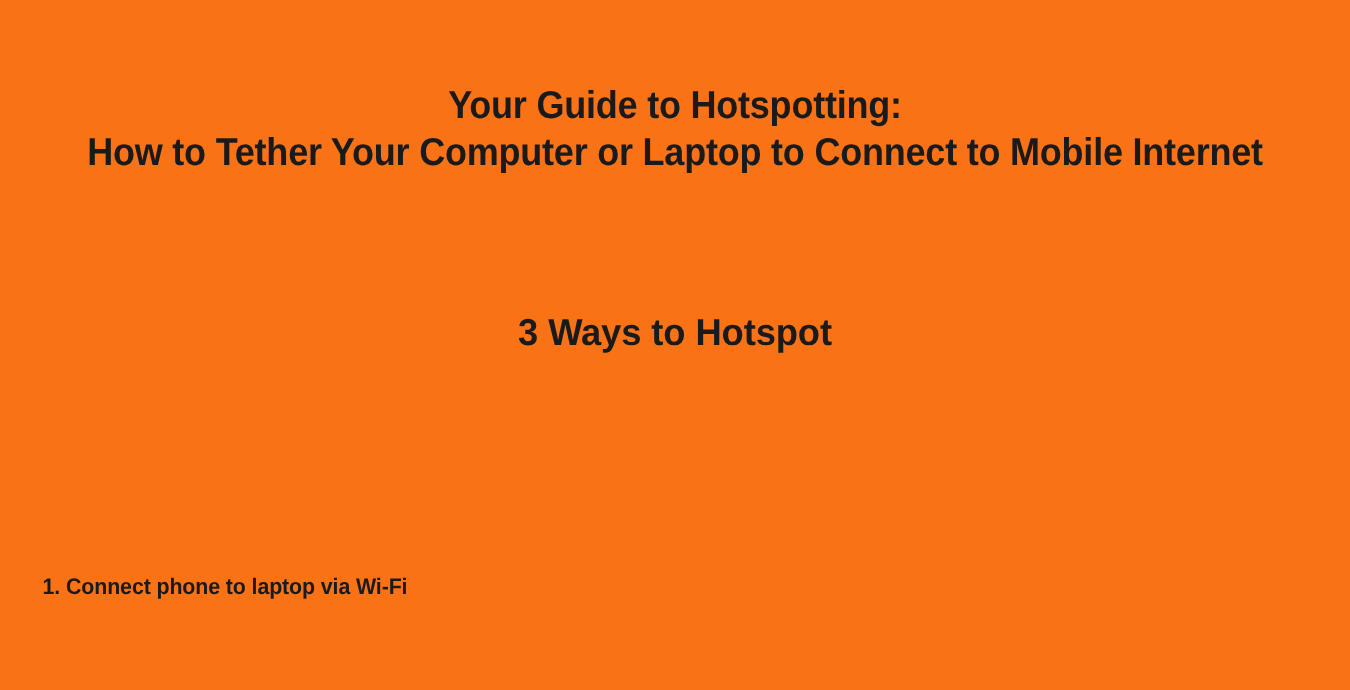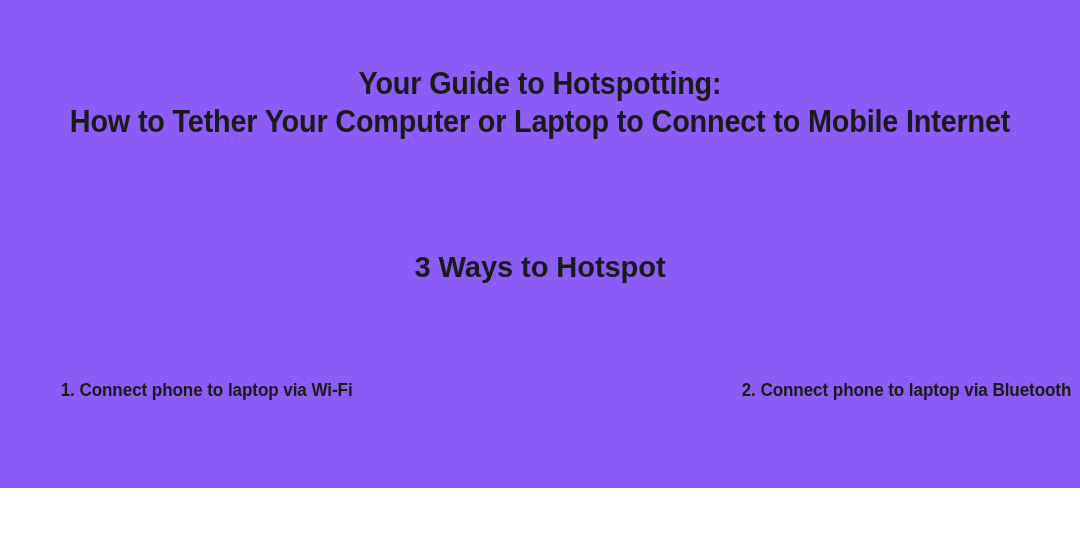--- a/index.html
+++ b/index.html
@@ -13,22 +13,22 @@
     height: 552px;
     overflow: hidden;
     font-family: "Liberation Sans", "DejaVu Sans", sans-serif;
     color: #1a1a1a;
     -webkit-font-smoothing: antialiased;
   }
 
   .page {
     position: relative;
     width: 1080px;
-    height: 488px;
-    background: #8b5cf6;
+    height: 552px;
+    background: #f97316;
     box-sizing: border-box;
   }
 
   
   .article-title {
     position: absolute;
     left: 0;
     top: 44px;
     width: 1080px;
     text-align: center;
@@ -73,21 +73,21 @@
     height: 215px;
     display: flex;
     flex-direction: row;
     align-items: flex-end;
     justify-content: space-between;
   }
   .step {
     width: 360px;
     height: 215px;
     display: flex;
-    flex-direction: row;
+    flex-direction: column;
     align-items: center;
     justify-content: flex-end;
     box-sizing: border-box;
   }
   .step-figure {
     flex: 1 1 auto;
     width: 100%;
     
     background: transparent;
   }
@@ -117,21 +117,17 @@
 
   <h2 class="section-heading">3 Ways to Hotspot</h2>
 
   <div class="steps-row">
 
     <div class="step">
       <div class="step-figure"></div>
       <span class="step-caption">1. Connect phone to laptop via Wi-Fi</span>
     </div>
 
-    <div class="step">
-      <div class="step-figure"></div>
-      <span class="step-caption">2. Connect phone to laptop via Bluetooth</span>
-    </div>
 
 
   </div>
 
 </div>
 
 </body></html>

